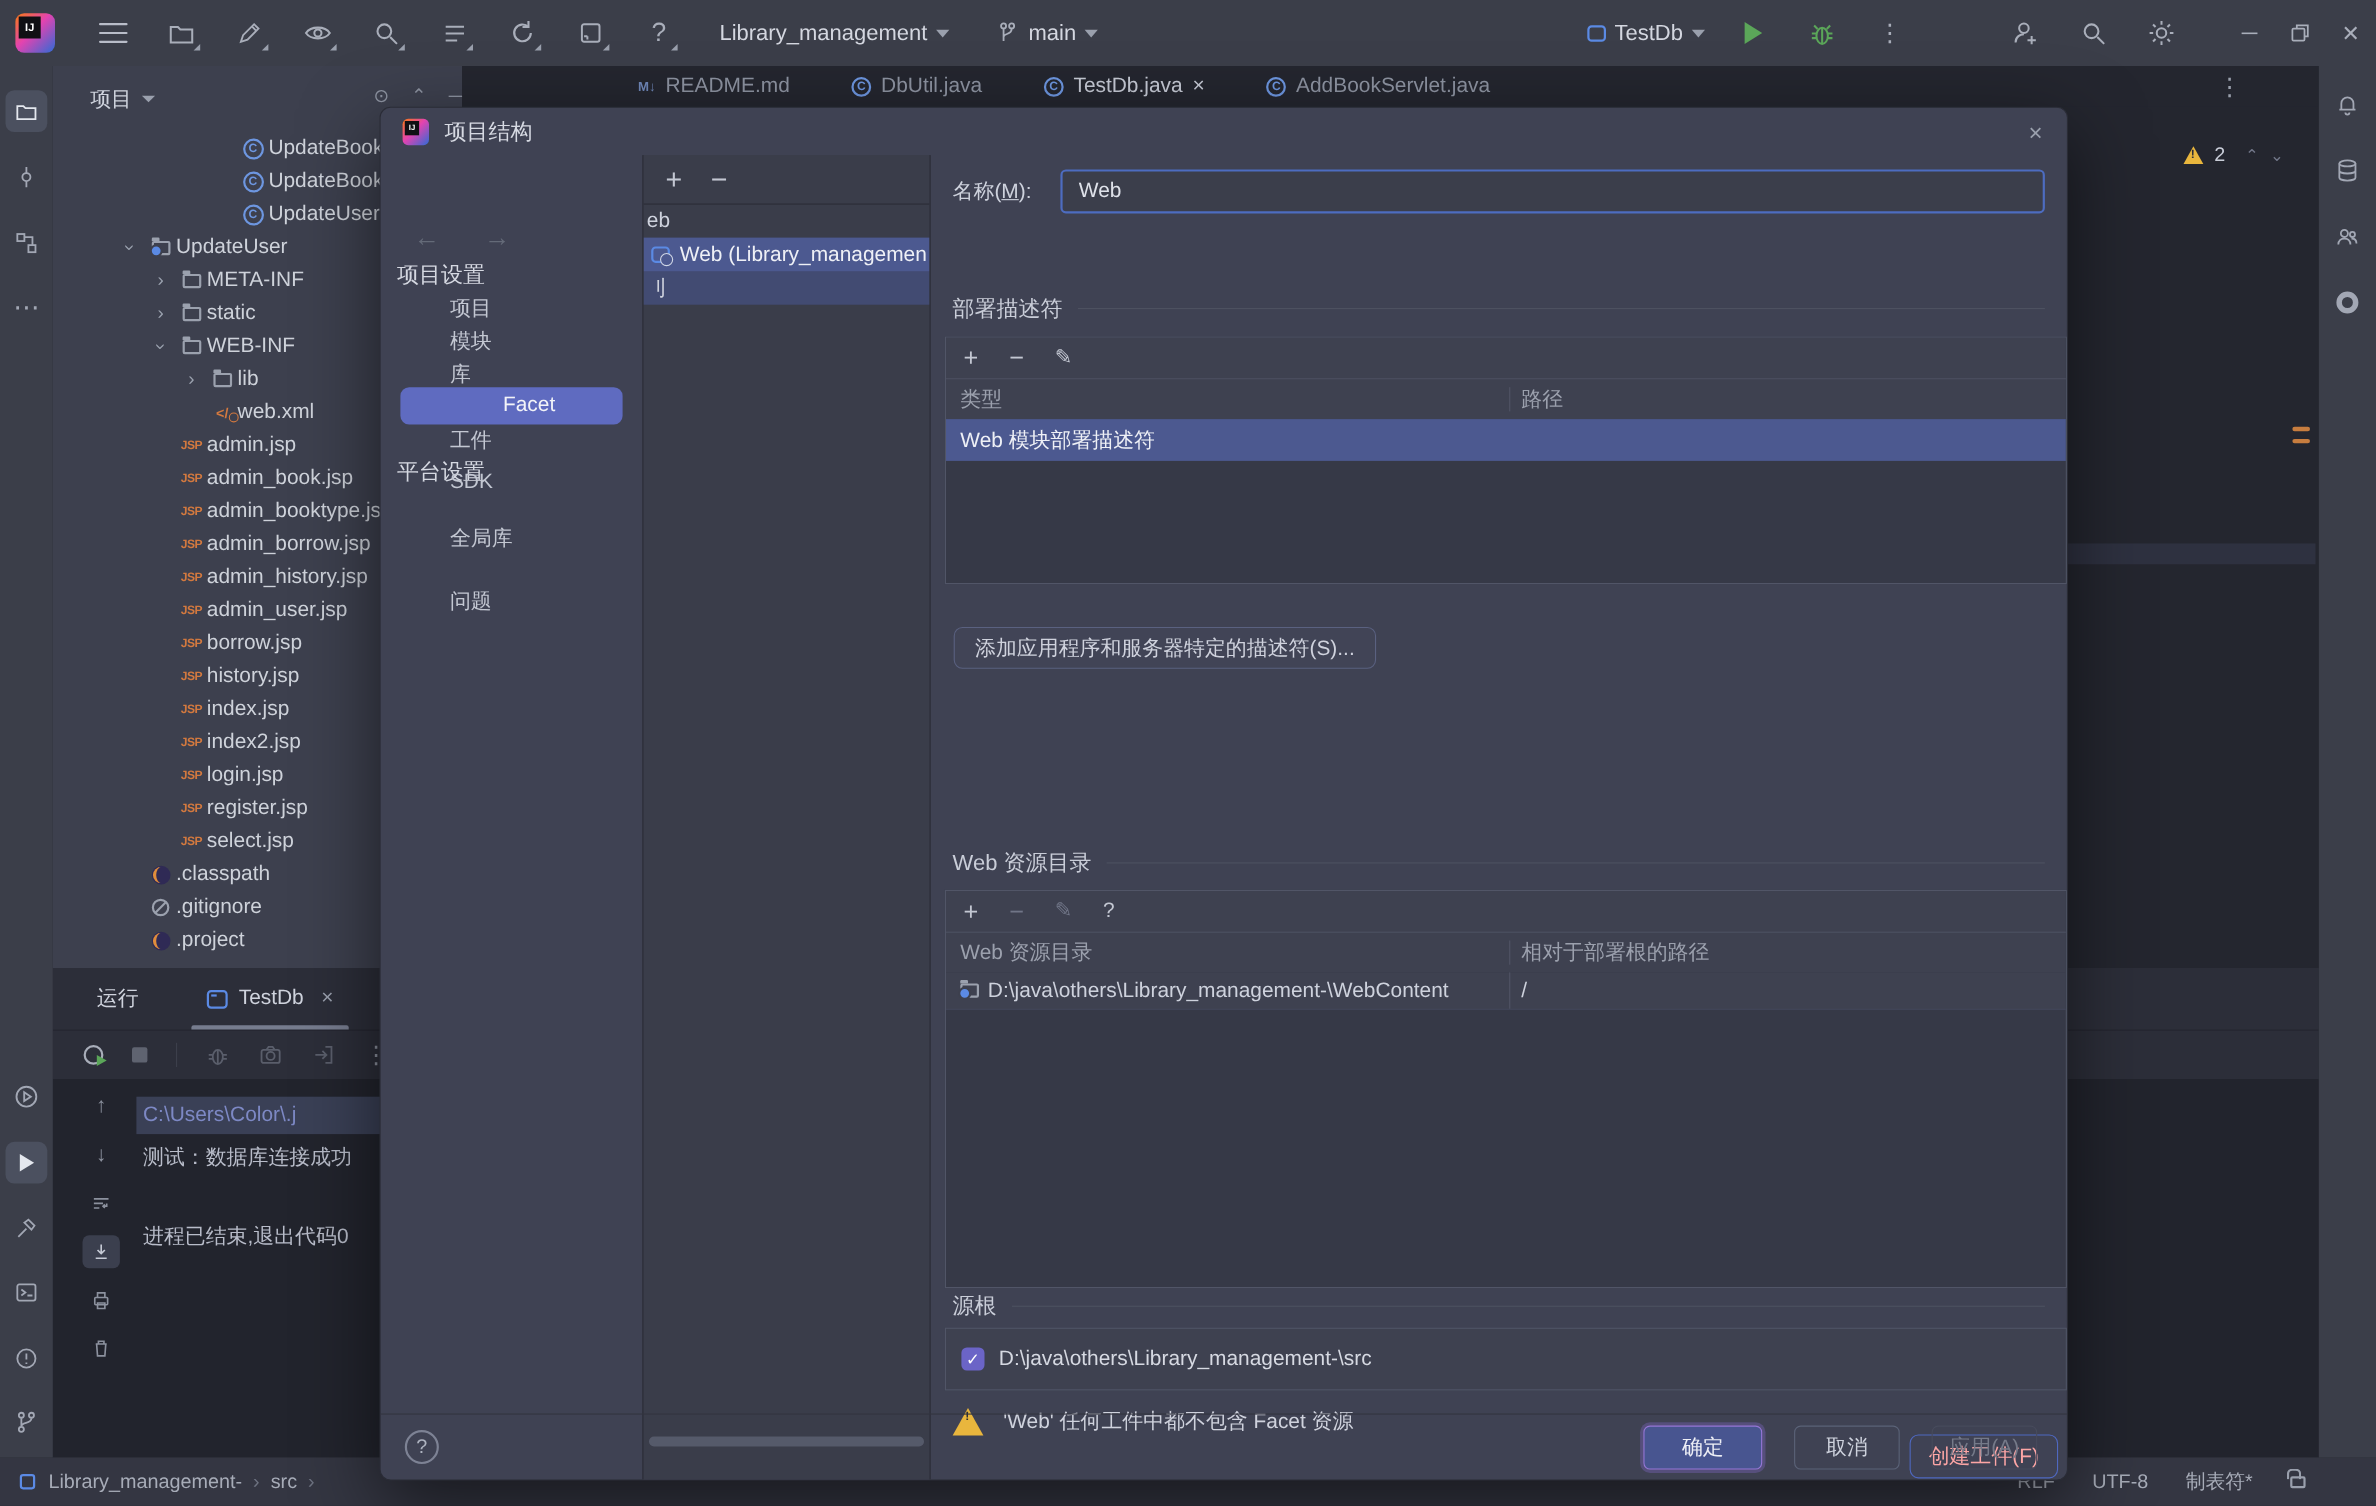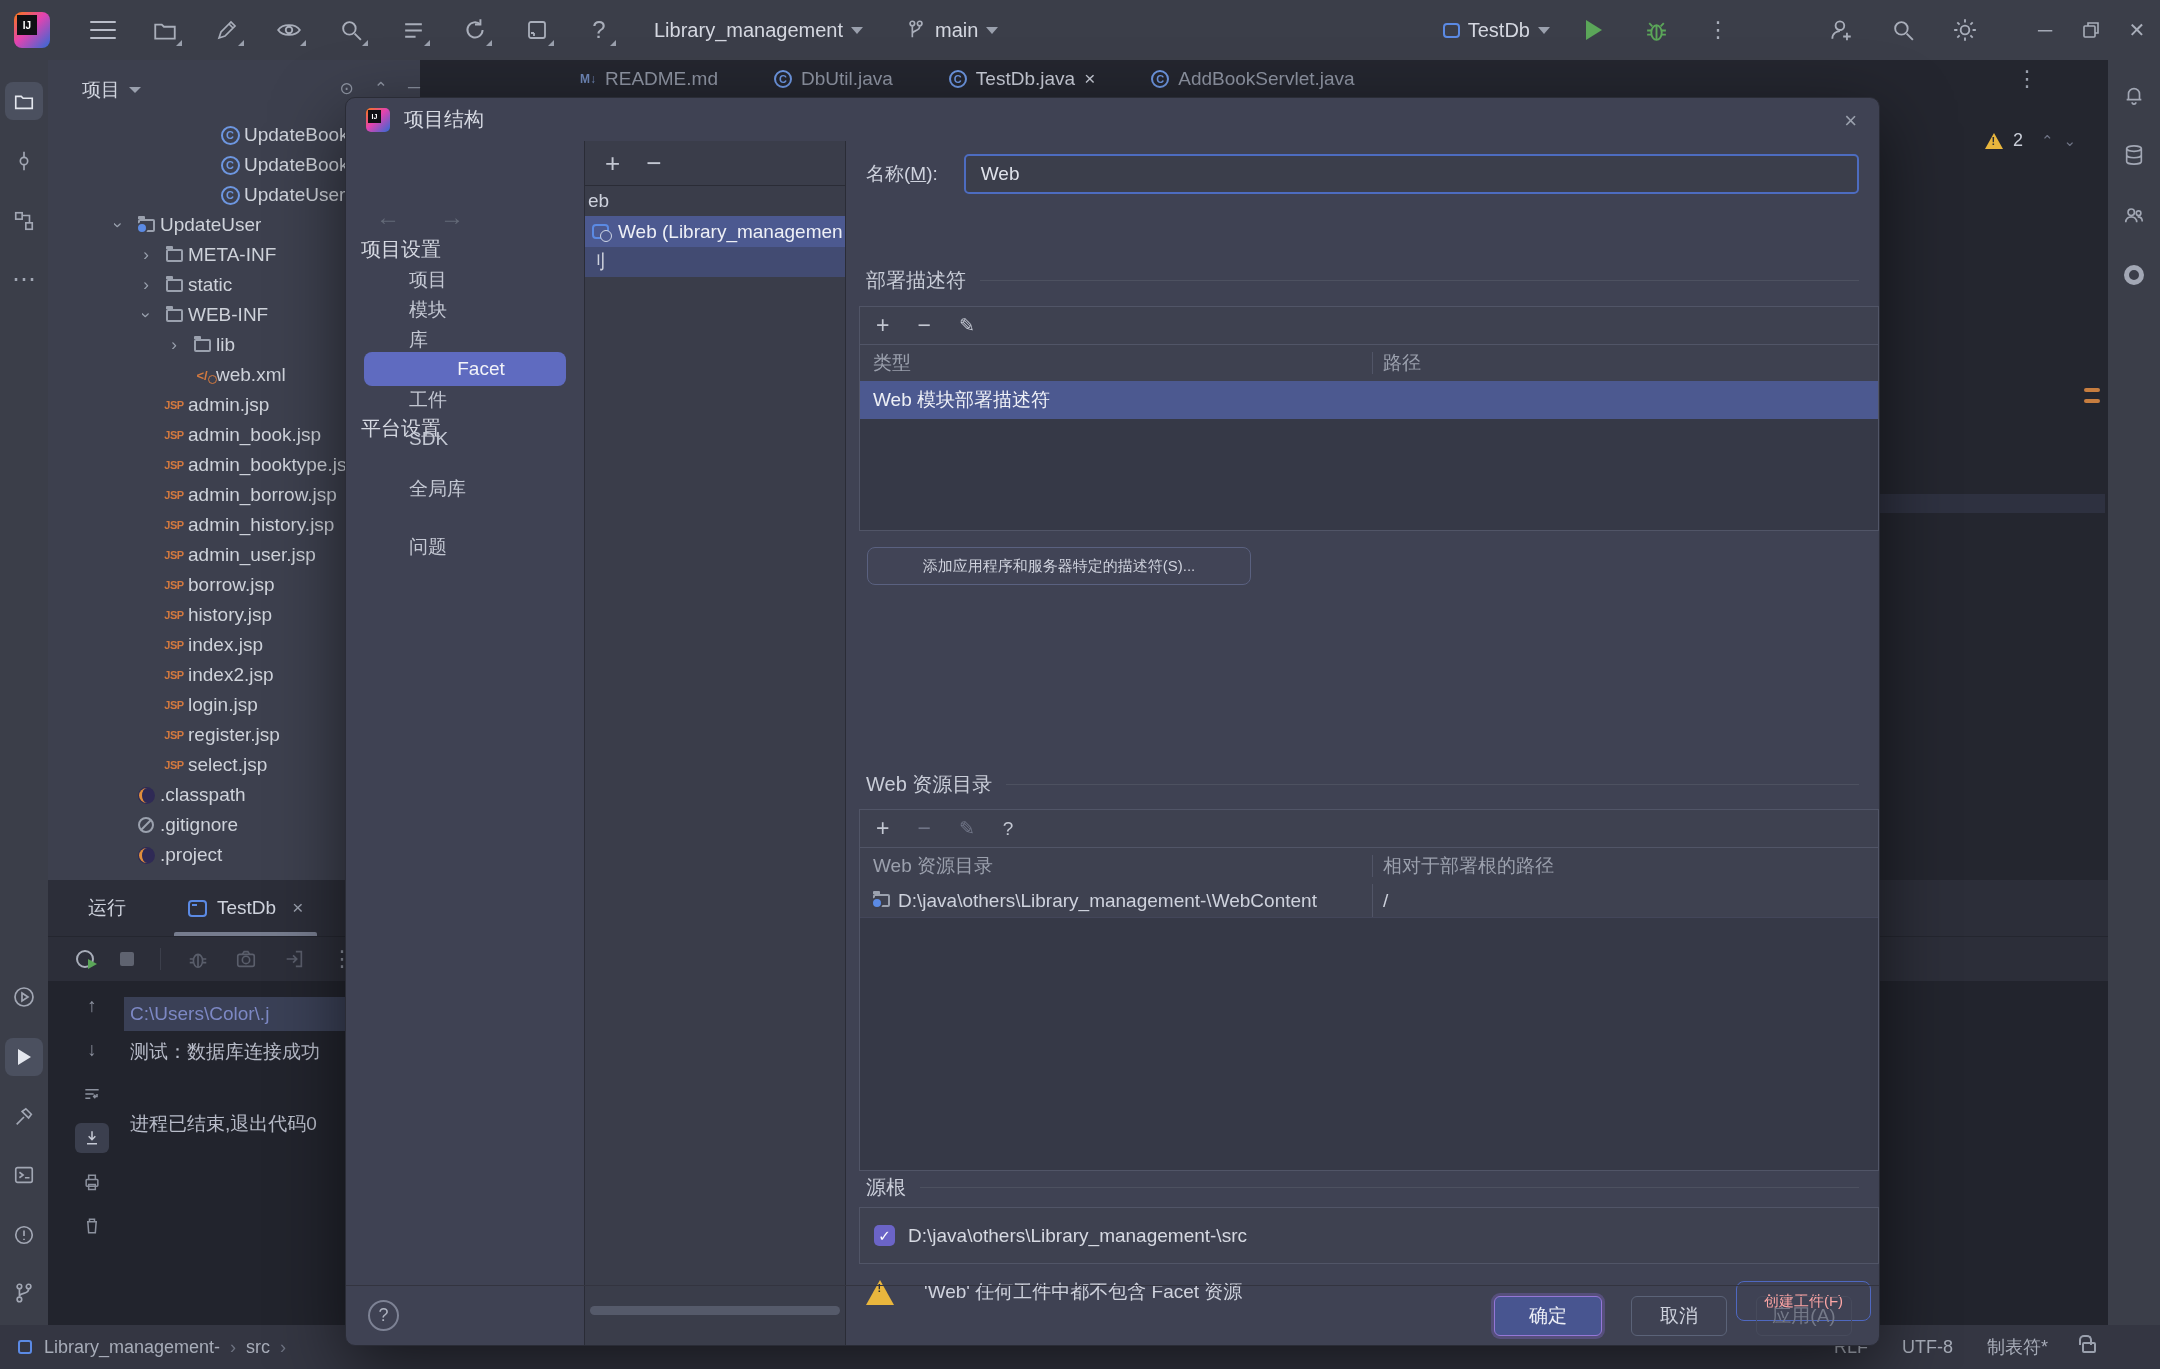--- a/index.html
+++ b/index.html
@@ -161,22 +161,22 @@
   .box-tools .dim { color:#707587; }
   .thead { height:36px; background:#3e4150; display:flex; align-items:center; color:#9ba0ad; font-size:19px; }
   .tcell1 { width:512px; padding-left:13px; display:flex; align-items:center; gap:8px; overflow:hidden; white-space:nowrap; }
   .tcell2 { flex:1; padding-left:10px; border-left:1px solid #515567; height:60%;
             display:flex; align-items:center; overflow:hidden; white-space:nowrap; }
   .trow-sel { height:38px; background:#4c5990; color:#eef0f6; display:flex; align-items:center; }
   .trow-sel .tcell2 { border-left:2px solid #3f4253; height:100%; }
   .trow-plain { height:34px; background:#3e4150; display:flex; align-items:center; color:#ced2dd;
                 border-bottom:1px solid #43465a; }
   .dlg-btn { border:1px solid #5a6180; background:#414456; color:#cfd2dd; border-radius:8px;
-             font-size:15px; display:flex; align-items:center; justify-content:center;
-             font-family:inherit; }
+             font-size:19px; display:flex; align-items:center; justify-content:center;
+             font-family:inherit;margin-top:23px; }
   .chk { width:21px; height:21px; background:#6b64c7; border-radius:5px; color:#fff; font-size:15px;
          display:flex; align-items:center; justify-content:center; flex:none; }
   .dlg-footer { position:absolute; left:0; bottom:0; width:1533px; height:60px; border-top:1px solid #33343f;
                 display:flex; align-items:center; }
   .help-c { width:31px; height:31px; border:2px solid #7d8294; border-radius:50%; color:#aeb3c0;
             display:flex; align-items:center; justify-content:center; font-size:18px; margin-left:22px; }
   .foot-btn { height:40px; border-radius:6px; font-size:19px; display:flex; align-items:center;
               justify-content:center; font-family:inherit; }
   .btn-ok { width:108px; background:#485590; border:1px solid #9577d6; color:#eceef5;
             box-shadow:0 0 0 3px rgba(140,110,220,.30); }
@@ -767,21 +767,21 @@
 
       <div class="sect" style="top:1033px">
         <span>源根</span>
           <span class="rule"></span>
         </div>
       <div class="box" style="top:1066px; height:57px; background:#3e4150; display:flex; align-items:center; padding-left:14px; gap:13px">
         <span class="chk">✓</span>
         <span style="color:#d6d9e2">D:\java\others\Library_management-\src</span>
       </div>
 
-      <div style="position:absolute; left:20px; top:1138px; display:flex; align-items:center; gap:30px">
+      <div style="position:absolute; left:20px; top:1138px; display:flex; align-items:center; gap:18px">
         <span class="warn-tri" style="border-left-width:14px;border-right-width:14px;border-bottom-width:25px"></span>
         <span style="color:#cfd2dd">'Web' 任何工件中都不包含 Facet 资源</span>
       </div>
       <button class="dlg-btn" style="position:absolute; left:890px; top:1140px; width:135px; height:40px; border:1px solid #4f68c0; background:#3f4254; color:#fca5a5">创建工件(F)</button>
     </div>
 
     <div class="dlg-footer">
       <div class="help-c">?</div>
       <div style="position:absolute; right:27px; display:flex; gap:29px">
         <button class="foot-btn btn-ok">确定</button>

